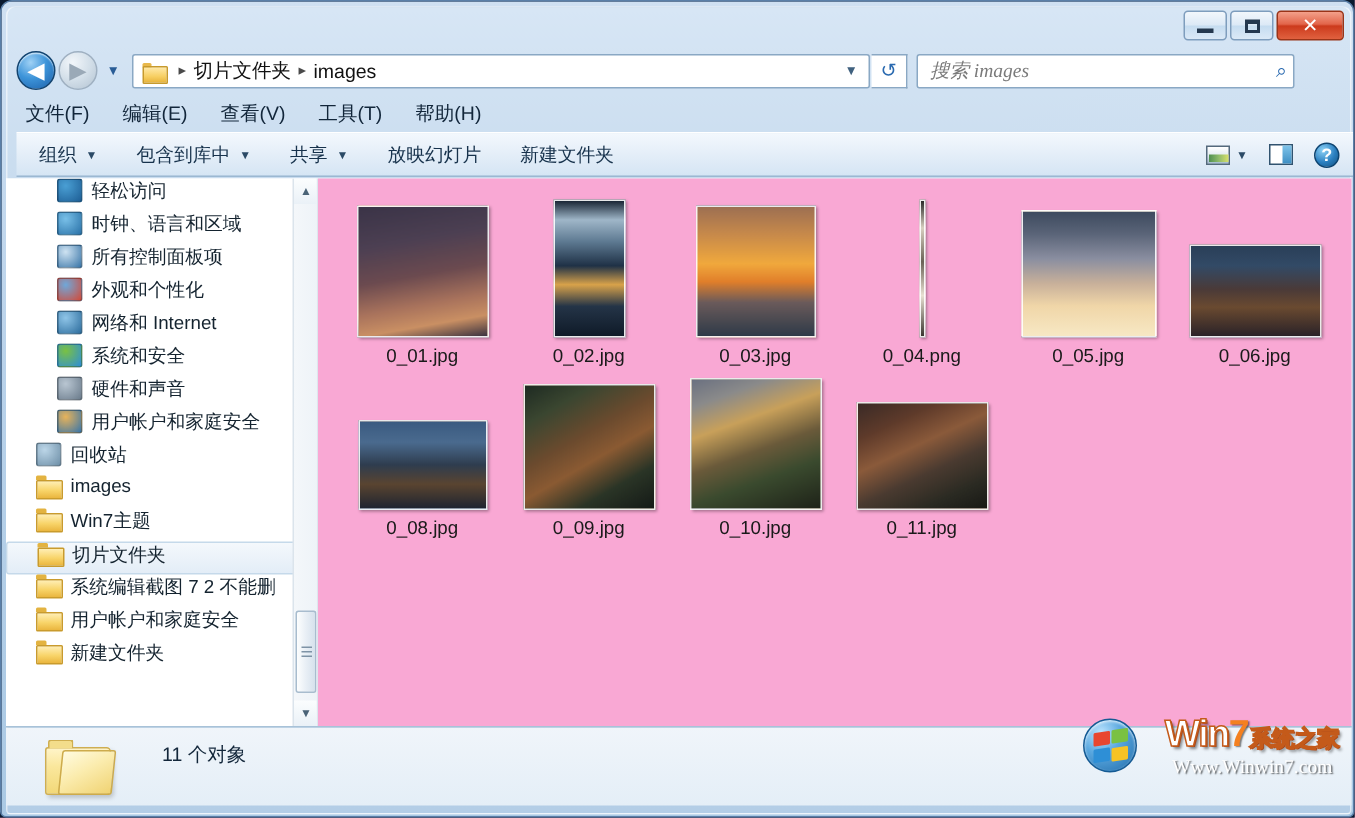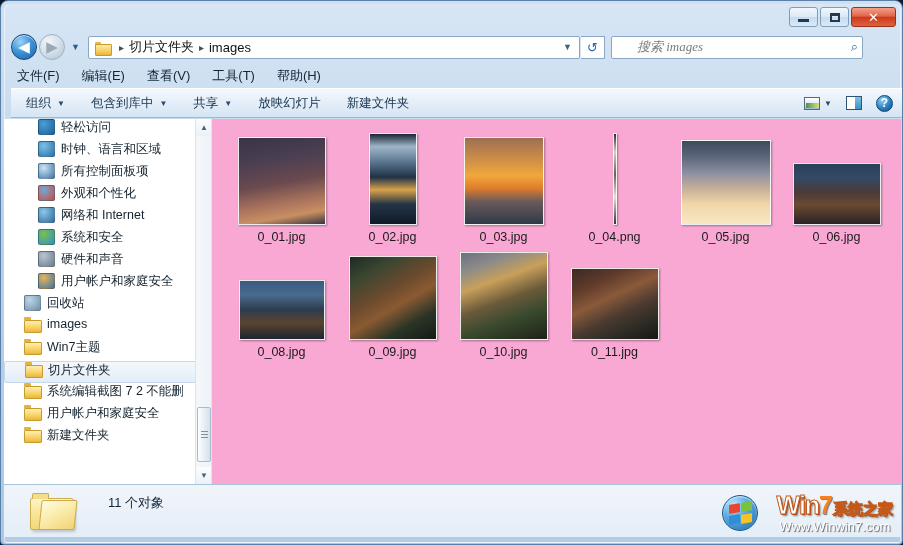--- a/index.html
+++ b/index.html
@@ -113,21 +113,21 @@
     border:1px solid #8aa8c4; border-left:none;
     background:#fff;
   }
   #searchbox {
     margin-left: 6px; margin-right: 11px;
     width: 252px; height: 23px;
     background: #fff;
     border: 1px solid #8aa8c4;
     border-radius: 2px;
     display: flex; align-items: center;
-    padding: 0 4px 0 25px;
+    padding: 0 4px 0 8px;
   }
   #searchbox .ph {
     flex:1; font-size: 13px; font-style: italic; color: #7a7a7a;
     font-family: "Liberation Serif", serif;
   }
   #search-icon { color:#2a6ab0; font-size:13px; }
 
   
   #menubar {
     position: absolute; left: 0; top: 62px; width: 903px; height: 25px;
@@ -295,21 +295,21 @@
     border:1px solid #cdab4c;
     transform: skewX(-6deg);
     border-radius:2px;
   }
   #status-text {
     margin-left: 32px; font-size: 13px; color: #12263a;
     align-self: flex-start; margin-top: 9px;
   }
   
   #watermark {
-    position:absolute; right:8px; bottom:4px;
+    position:absolute; right:8px; bottom:20px;
     display:flex; align-items:center; gap:19px;
   }
   #wm-orb {
     width: 36px; height: 36px; border-radius: 50%;
     background: radial-gradient(circle at 32% 26%, #bfe6ff 0%, #5aa8e0 40%, #1f6aa8 100%);
     border:1px solid #155a93;
     position: relative; flex:none;
     box-shadow: inset 0 1px 2px rgba(255,255,255,.8);
   }
   #wm-orb .q { position:absolute; width:11px; height:9px; border-radius:1px; transform: skewY(-8deg);}
@@ -331,21 +331,21 @@
     text-shadow: 1px 1px 1px rgba(0,0,0,.5);
   }
   #wm-cn {
     font-size: 15px; font-weight: bold; color:#ffffff;
     -webkit-text-stroke: 1px #c45a1a;
     text-shadow: 1px 1px 0 #a8481a, 2px 2px 2px rgba(0,0,0,.45);
   }
   #wm-url {
     font-size: 13px; color:#ffffff; margin-top:2px;
     text-shadow: 1px 1px 1px rgba(0,0,0,.6);
-    font-family:Liberation Sans, sans-serif;
+    font-family:Liberation Serif, serif;
     text-align:center;
   }
 </style>
 </head>
 <body>
 
 <div id="window">
   <div id="frame-inner"></div>
 
   <div id="titlebar">

